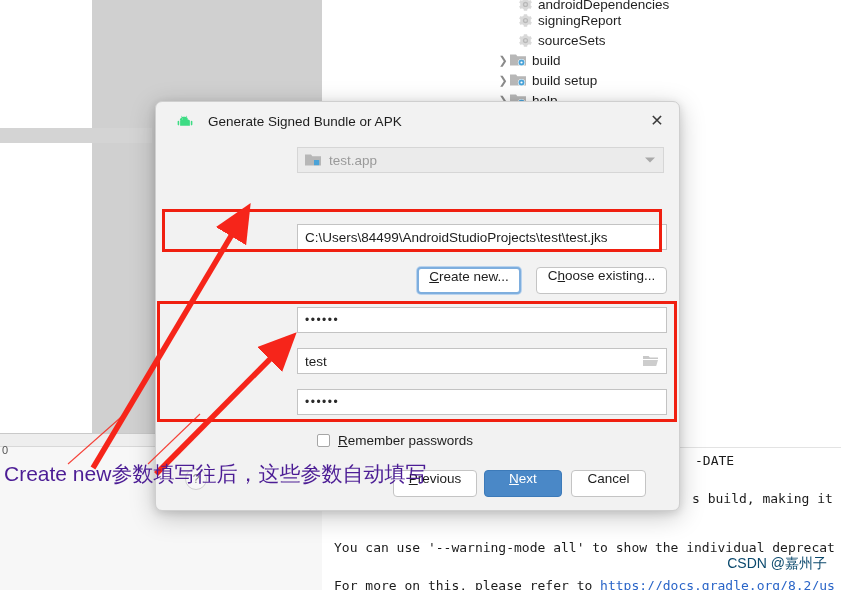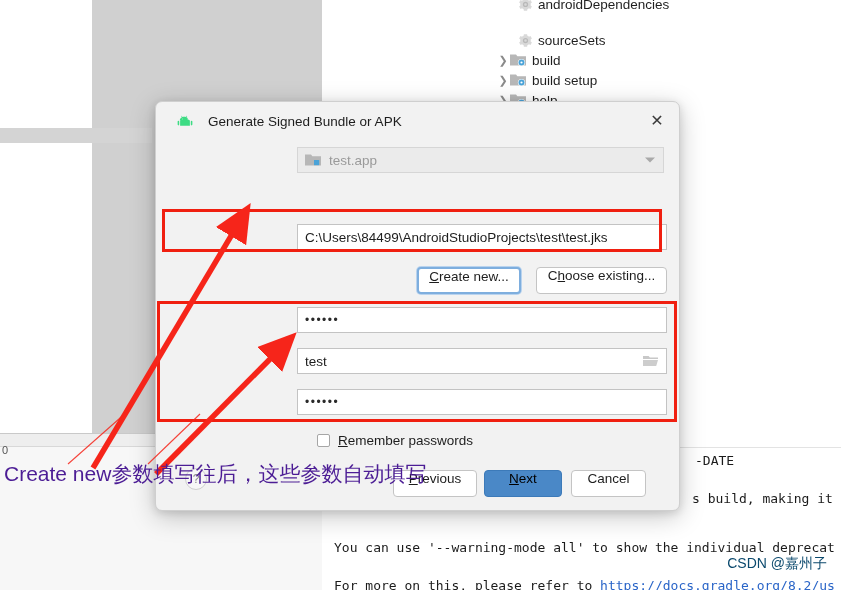--- a/index.html
+++ b/index.html
@@ -85,21 +85,21 @@
 
   .btn {
     position: absolute; height: 27px;
     background: #ffffff; border: 1px solid #c4c4c4; border-radius: 4px;
     display: flex; align-items: flex-start; justify-content: center;
     font-size: 13.5px; color: #1d1d1d; cursor: pointer;
     white-space: nowrap;
   }
   .btn u { text-decoration: underline; text-underline-offset: 1px; }
   .btn.focused { border: 2px solid #7eaede; box-shadow: 0 0 0 1px #b9d3ee; }
-  .btn.primary { background: #4a88c7; border: 1px solid #3c7ab9; color: #000000; }
+  .btn.primary { background: #4a88c7; border: 1px solid #3c7ab9; color: #ffffff; }
 
   .cb-row { position: absolute; display: flex; align-items: center; font-size: 13.5px; color: #1d1d1d; }
   .cb-box { width: 13px; height: 13px; border: 1px solid #a6a6a6; background: #fff; border-radius: 2px; margin-right: 8px; }
 
   .help-circle {
     position: absolute; width: 22px; height: 22px; border-radius: 50%;
     border: 1px solid #cfcfcf; background: #f7f7f7;
     display: flex; align-items: center; justify-content: center;
     font-size: 12px; color: #8a8a8a;
   }
@@ -129,20 +129,28 @@
 
     <div class="tree-row" style="left:182px; top:-6px;">
       <span class="tree-chev"></span>
       <svg class="gear-icon" viewBox="0 0 16 16">
         <path fill="#b9b9b9" d="M8 5.2a2.8 2.8 0 100 5.6 2.8 2.8 0 000-5.6zm0 4.2a1.4 1.4 0 110-2.8 1.4 1.4 0 010 2.8z"></path>
         <path fill="#b9b9b9" d="M13.6 8c0-.4 0-.8-.1-1.1l1.3-1-1.5-2.6-1.6.6c-.5-.4-1.1-.7-1.7-.9L9.7 1.3H6.3L6 3c-.6.2-1.2.5-1.7.9l-1.6-.6L1.2 5.9l1.3 1c-.1.3-.1.7-.1 1.1s0 .8.1 1.1l-1.3 1 1.5 2.6 1.6-.6c.5.4 1.1.7 1.7.9l.3 1.7h3.4l.3-1.7c.6-.2 1.2-.5 1.7-.9l1.6.6 1.5-2.6-1.3-1c.1-.3.1-.7.1-1.1z" opacity="0.55"></path>
       </svg>
       <span>androidDependencies</span>
     </div>
 
+    <div class="tree-row" style="left:182px; top:10px;">
+      <span class="tree-chev"></span>
+      <svg class="gear-icon" viewBox="0 0 16 16">
+        <path fill="#b9b9b9" d="M8 5.2a2.8 2.8 0 100 5.6 2.8 2.8 0 000-5.6zm0 4.2a1.4 1.4 0 110-2.8 1.4 1.4 0 010 2.8z"></path>
+        <path fill="#b9b9b9" d="M13.6 8c0-.4 0-.8-.1-1.1l1.3-1-1.5-2.6-1.6.6c-.5-.4-1.1-.7-1.7-.9L9.7 1.3H6.3L6 3c-.6.2-1.2.5-1.7.9l-1.6-.6L1.2 5.9l1.3 1c-.1.3-.1.7-.1 1.1s0 .8.1 1.1l-1.3 1 1.5 2.6 1.6-.6c.5.4 1.1.7 1.7.9l.3 1.7h3.4l.3-1.7c.6-.2 1.2-.5 1.7-.9l1.6.6 1.5-2.6-1.3-1c.1-.3.1-.7.1-1.1z" opacity="0.55"></path>
+      </svg>
+      <span>signingReport</span>
+    </div>
 
     <div class="tree-row" style="left:182px; top:30px;">
       <span class="tree-chev"></span>
       <svg class="gear-icon" viewBox="0 0 16 16">
         <path fill="#b9b9b9" d="M8 5.2a2.8 2.8 0 100 5.6 2.8 2.8 0 000-5.6zm0 4.2a1.4 1.4 0 110-2.8 1.4 1.4 0 010 2.8z"></path>
         <path fill="#b9b9b9" d="M13.6 8c0-.4 0-.8-.1-1.1l1.3-1-1.5-2.6-1.6.6c-.5-.4-1.1-.7-1.7-.9L9.7 1.3H6.3L6 3c-.6.2-1.2.5-1.7.9l-1.6-.6L1.2 5.9l1.3 1c-.1.3-.1.7-.1 1.1s0 .8.1 1.1l-1.3 1 1.5 2.6 1.6-.6c.5.4 1.1.7 1.7.9l.3 1.7h3.4l.3-1.7c.6-.2 1.2-.5 1.7-.9l1.6.6 1.5-2.6-1.3-1c.1-.3.1-.7.1-1.1z" opacity="0.55"></path>
       </svg>
       <span>sourceSets</span>
     </div>
 

